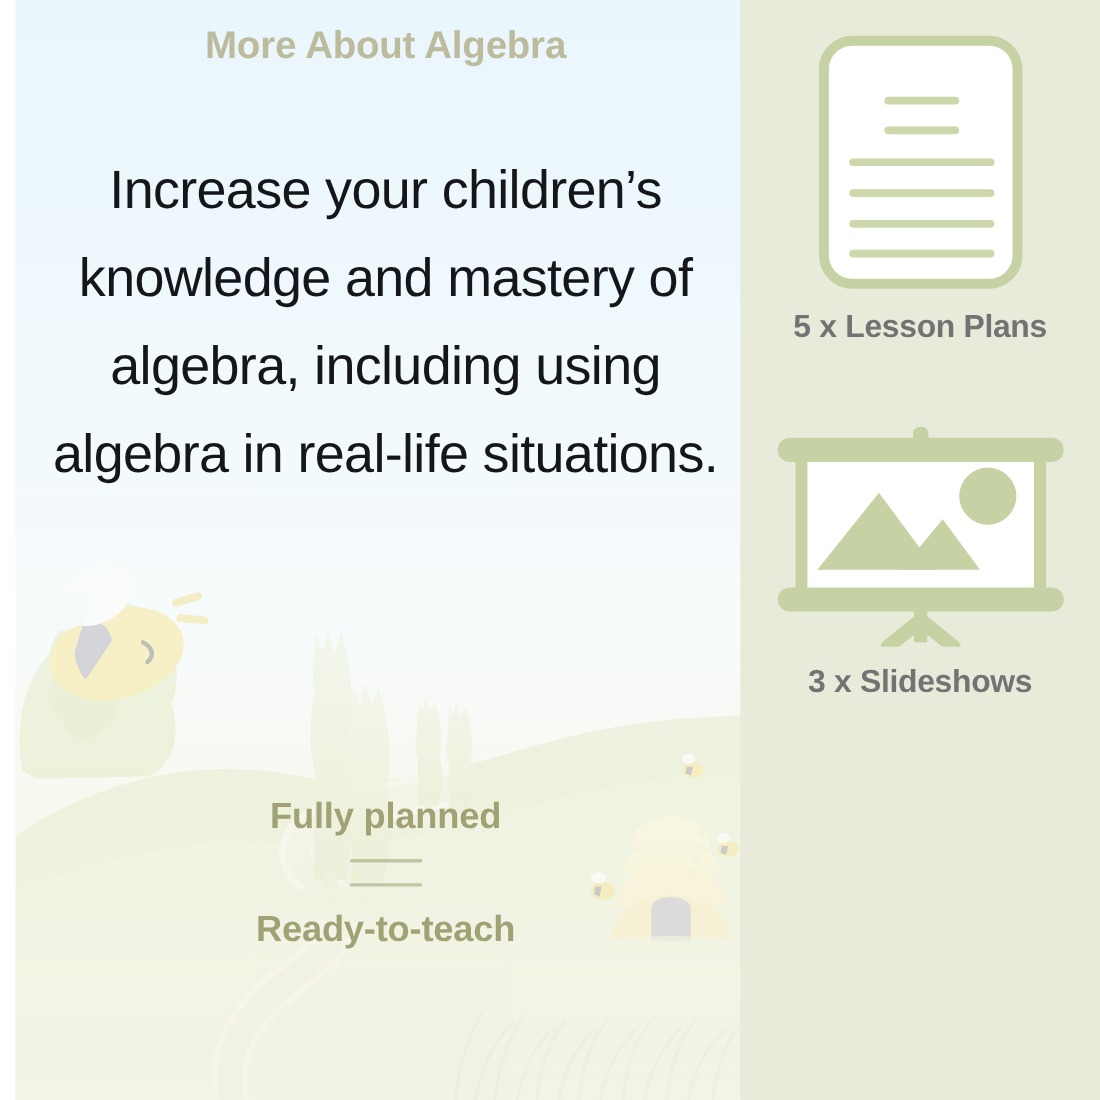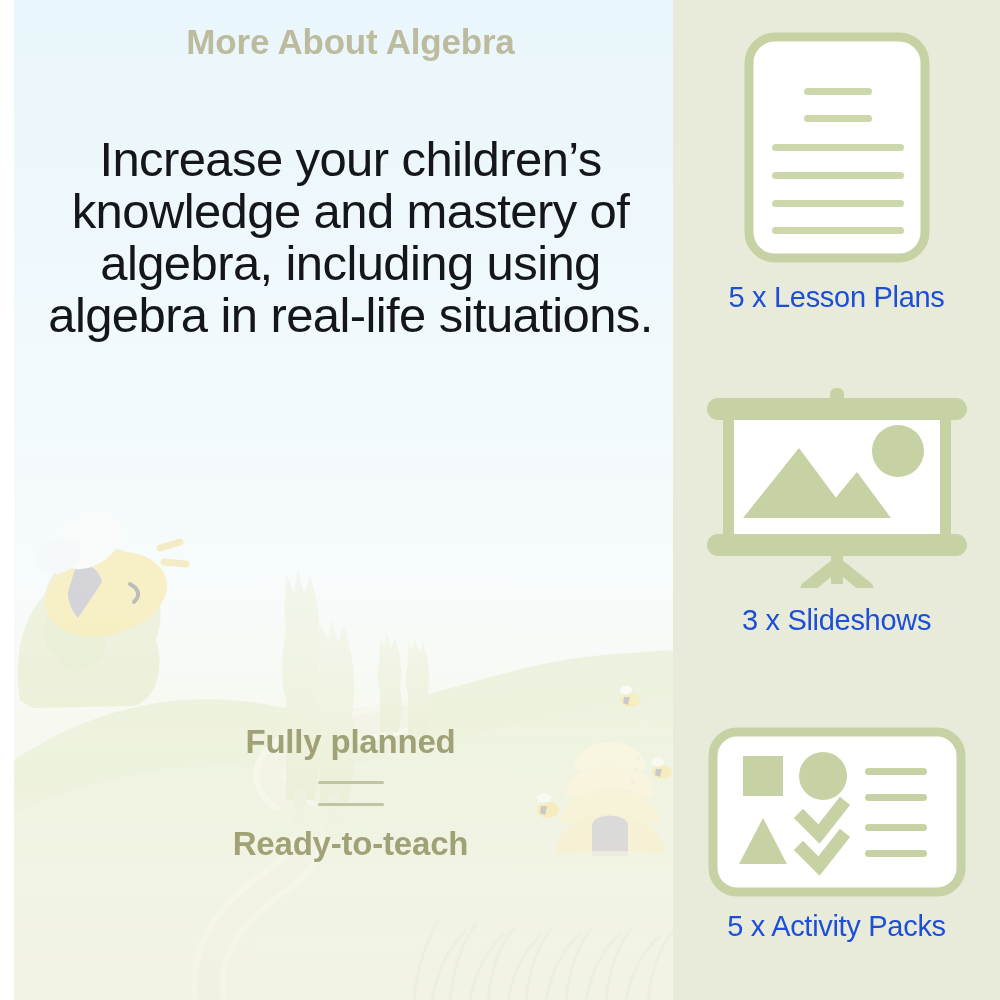--- a/index.html
+++ b/index.html
@@ -65,21 +65,21 @@
     color: #bdbb9d;
   }
 
   #headline {
     position: absolute;
     top: 133px;
     left: 24px;
     width: 625px;
     text-align: center;
     font-size: 49px;
-    line-height: 52px;
+    line-height: 80px;
     color: #15161a;
     letter-spacing: -0.6px;
   }
 
   #feature-list {
     position: absolute;
     top: 722px;
     left: 0;
     width: 673px;
     text-align: center;
@@ -118,22 +118,22 @@
   #product-block-0 { top: 30px; }
   #product-block-1 { top: 388px; }
   #product-block-2 { top: 726px; }
 
   .product-icon {
     display: block;
     margin: 0 auto;
   }
   .product-label {
     font-size: 29px;
-    font-weight: 400;
-    color: #1d4ed8;
+    font-weight: 700;
+    color: #737373;
     letter-spacing: -0.3px;
     white-space: nowrap;
   }
   #product-block-0 .product-label { margin-top: 16px; }
   #product-block-1 .product-label { margin-top: 16px; }
   #product-block-2 .product-label { margin-top: 12px; font-size: 29px; }
 </style>
 </head>
 <body>
 
@@ -310,37 +310,14 @@
         <circle cx="197" cy="63" r="26" fill="#c6d2a4"></circle>
         <path d="M42 130 L98 60 L150 130 Z" fill="#c6d2a4"></path>
         <path d="M118 130 L156 84 L190 130 Z" fill="#c6d2a4"></path>
 
         <rect x="130" y="166" width="12" height="30" fill="#c6d2a4"></rect>
         <path d="M136 176 L106 200 M136 176 L166 200" stroke="#c6d2a4" stroke-width="13" stroke-linecap="round" fill="none"></path>
       </svg>
       <div class="product-label">3 x Slideshows</div>
     </div>
 
-    <div class="product-block" id="product-block-2">
-      <svg class="product-icon" width="260" height="172" viewBox="0 0 260 172" xmlns="http://www.w3.org/2000/svg">
-        <rect x="6" y="6" width="248" height="160" rx="24" ry="24" fill="#ffffff" stroke="#c6d2a4" stroke-width="9"></rect>
-        <g fill="#c6d2a4">
-
-          <rect x="36" y="30" width="40" height="40"></rect>
-
-          <path d="M56 92 L80 138 L32 138 Z"></path>
-
-          <circle cx="116" cy="50" r="24"></circle>
-
-          <path d="M96 92 L112 108 L134 80" fill="none" stroke="#c6d2a4" stroke-width="13" stroke-linecap="square" stroke-linejoin="miter"></path>
-
-          <path d="M96 124 L112 140 L134 112" fill="none" stroke="#c6d2a4" stroke-width="13" stroke-linecap="square" stroke-linejoin="miter"></path>
-
-          <rect x="158" y="42" width="62" height="7" rx="3.5"></rect>
-          <rect x="158" y="68" width="62" height="7" rx="3.5"></rect>
-          <rect x="158" y="98" width="62" height="7" rx="3.5"></rect>
-          <rect x="158" y="124" width="62" height="7" rx="3.5"></rect>
-        </g>
-      </svg>
-      <div class="product-label">5 x Activity Packs</div>
-    </div>
   </div>
 </div>
 
 </body></html>

